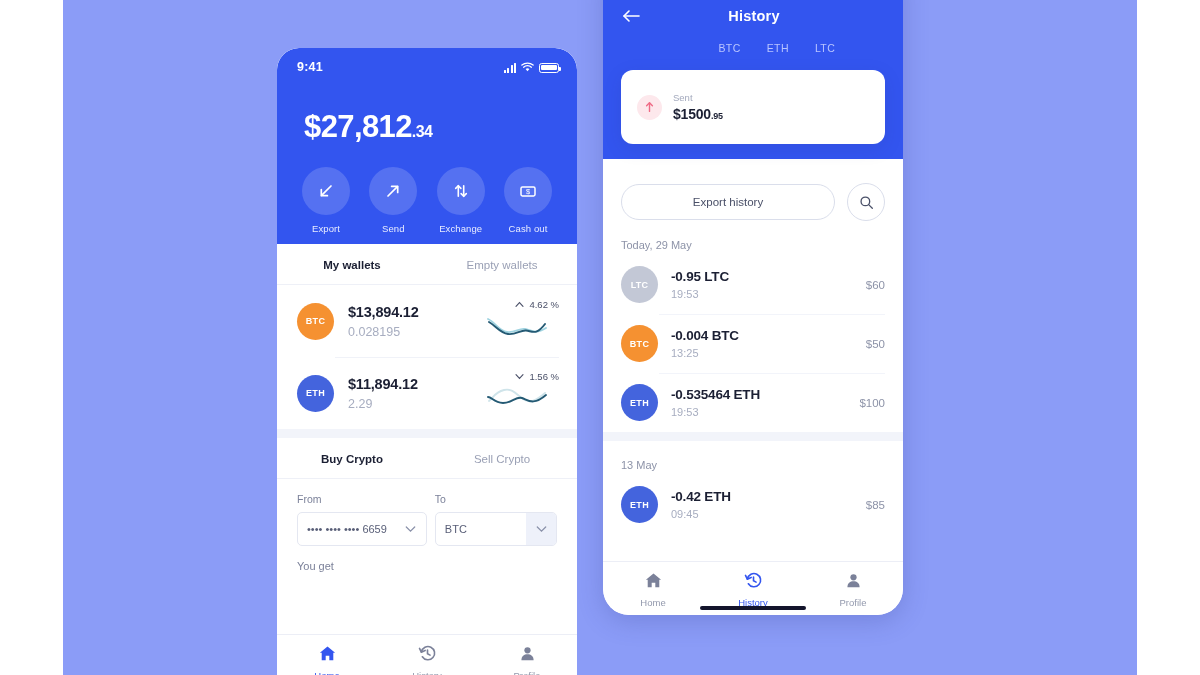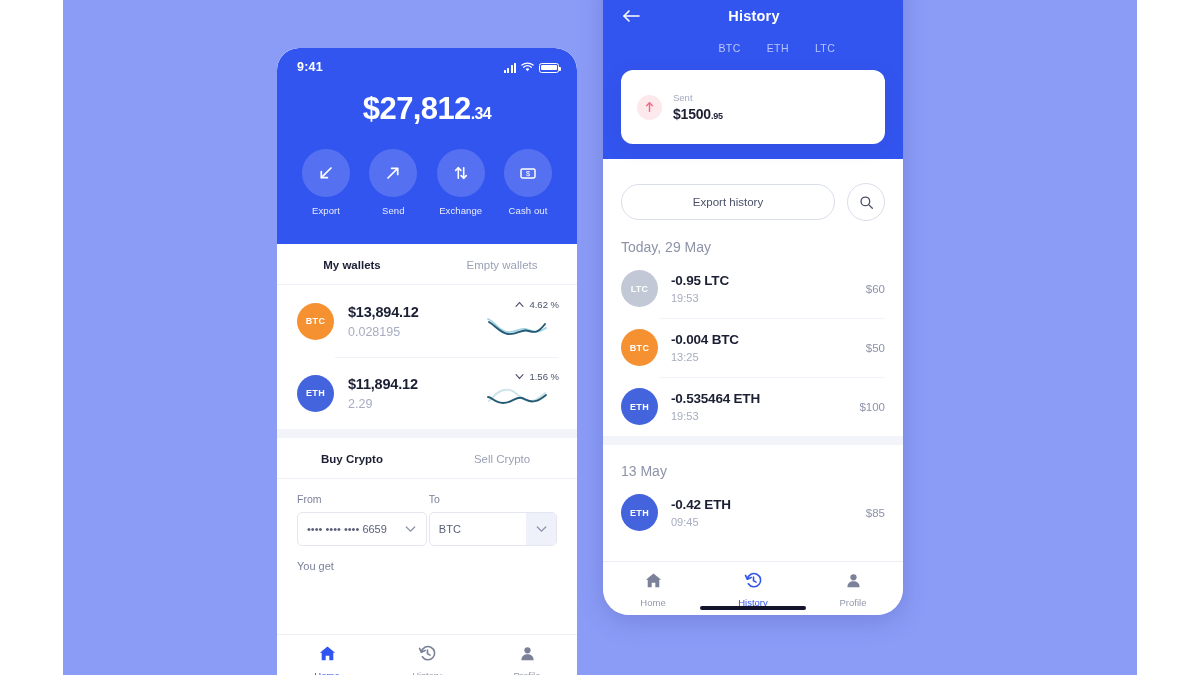--- a/index.html
+++ b/index.html
@@ -56,23 +56,22 @@
     width: 20px; height: 10px; border: 1.4px solid #fff; border-radius: 2.6px;
     position: relative;
   }
   .batt::after {
     content: ""; position: absolute; right: -3px; top: 3px;
     width: 1.8px; height: 4px; background: #fff; border-radius: 0 1px 1px 0;
   }
   .batt i { position: absolute; inset: 1.3px; background: #fff; border-radius: 1px; }
 
   .balance {
-    text-align: center;
-    margin-top: 17px;
-    font-size: 31px; font-weight: bold; letter-spacing: -.6px;
+    margin-top: 35px;
+    font-size: 31px; font-weight: bold; letter-spacing: -.6px; padding-left: 27px;
   }
   .balance .cents { font-size: 16px; vertical-align: baseline; }
 
   .actions {
     display: flex; justify-content: space-between;
     padding: 22px 20px 0 20px;
   }
   .action { width: 58px; text-align: center; }
   .action .bubble {
     width: 48px; height: 48px; margin: 0 auto;
@@ -116,21 +115,21 @@
   .wallet-mid { margin-left: 14px; flex: 1; }
   .wallet-fiat { font-size: 14.5px; font-weight: bold; color: #1b1f33; letter-spacing: -.2px; }
   .wallet-amt { font-size: 12.5px; color: #a7adc0; margin-top: 5px; }
   .wallet-right { text-align: left; width: 72px; }
   .pct { font-size: 9.5px; color: #4a5068; display: flex; align-items: center; justify-content: flex-end; gap: 5px; }
   .spark { margin-top: 3px; }
 
   .sec-divider { height: 9px; background: #f2f4fa; }
 
   .form-body { padding: 14px 20px 0 20px; }
-  .fld-row { display: flex; gap: 2px; }
+  .fld-row { display: flex; gap: 8px; }
   .fld { flex: 1; }
   .fld-label { font-size: 10.5px; color: #7b8199; margin-bottom: 7px; }
   .fld-ctl {
     height: 34px; border: 1px solid #e4e7f1; border-radius: 5px;
     display: flex; align-items: center; overflow: hidden;
     background: #fff;
   }
   .fld-val {
     flex: 1; padding: 0 9px; font-size: 11px; color: #585e77;
     white-space: nowrap; overflow: hidden;
@@ -202,21 +201,21 @@
     flex: 1; height: 36px; border: 1px solid #dadeeb; border-radius: 19px;
     display: flex; align-items: center; justify-content: center;
     font-size: 11.5px; color: #4a5068; background: #fff;
   }
   .search-btn {
     width: 38px; height: 38px; border-radius: 50%;
     border: 1px solid #dadeeb; background: #fff;
     display: flex; align-items: center; justify-content: center;
   }
   .day-label {
-    font-size: 14px; color: #8d93a8; padding: 18px 18px 4px 18px;
+    font-size: 11px; color: #8d93a8; padding: 18px 18px 4px 18px;
   }
   .tx-row {
     display: flex; align-items: center; padding: 11px 18px; position: relative;
   }
   .tx-row + .tx-row::before {
     content: ""; position: absolute; left: 56px; right: 18px; top: 0;
     height: 1px; background: #f2f4fa;
   }
   .tx-mid { margin-left: 13px; flex: 1; }
   .tx-amt { font-size: 13.5px; font-weight: bold; color: #1b1f33; letter-spacing: -.2px; }

